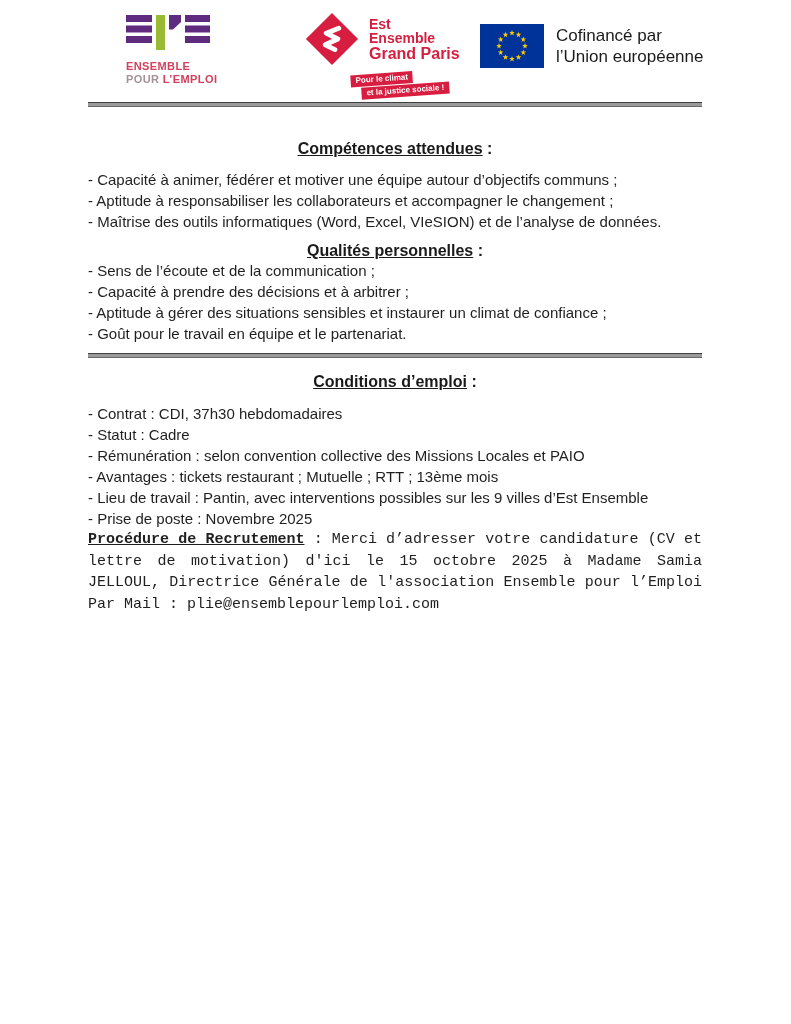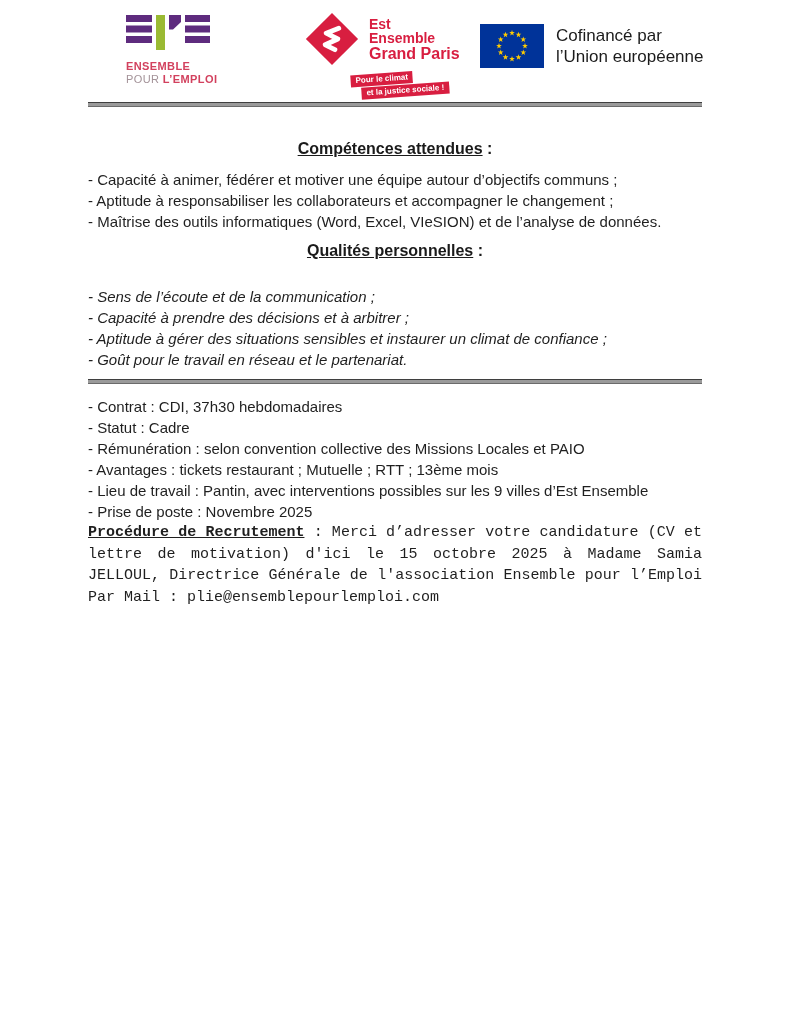--- a/index.html
+++ b/index.html
@@ -12,21 +12,21 @@
     font-family: "Liberation Sans", sans-serif;
     color: #1f1f1f;
     overflow: hidden;
     margin: 0 auto;
   }
 
   
   .epe-logo { position: absolute; left: 126px; top: 14px; width: 120px; }
   .epe-word { margin-top: 4px; font-size: 11px; font-weight: bold; letter-spacing: .4px; line-height: 13px; }
   .epe-line1 { color: #d2415e; }
-  .epe-pour  { color: #a39298; font-weight: normal; margin-top: 16px; }
+  .epe-pour  { color: #a39298; font-weight: bold; margin-top: 16px; }
   .epe-main  { color: #d2415e; font-weight: bold; }
 
   .ee-logo { position: absolute; left: 303px; top: 10px; width: 160px; }
   .ee-top { display: flex; align-items: center; gap: 8px; }
   .ee-name { color: #d81e40; font-weight: bold; line-height: 14px; font-size: 14px; }
   .ee-grand { font-size: 16px; margin-top: 2px; }
   .ee-banner { margin-top: 4px; margin-left: 48px; transform: rotate(-4deg); font-size: 8px; font-weight: bold; color: #fff; width: max-content; }
   .ee-strip { display: block; background: #d81e40; padding: 1px 5px 2px; width: max-content; }
   .ee-strip2 { margin-left: 10px; margin-top: 1px; }
 
@@ -46,21 +46,21 @@
     text-align: center;
     font-weight: bold;
     font-size: 16px;
     margin-top: 33px;
     color: #1a1a1a;
   }
   .sec-heading .u { text-decoration: underline; }
 
   ul.doc-list { list-style: none; margin-top: 11px; }
   ul.doc-list li { font-size: 15px; line-height: 21px; }
-  ul.list-q { margin-top: 26px; font-style: italic; }
+  ul.list-q { margin-top: 0; }
   ul.list-c { margin-top: 12px; }
   .h-qualites { margin-top: 10px; }
   .h-conditions { margin-top: 15px; }
 
   .recruit {
     font-size: 15px;
     line-height: 21.5px;
     text-align: justify;
     font-family: Liberation Mono, monospace;
   }
@@ -140,25 +140,26 @@
       <li>- Capacité à animer, fédérer et motiver une équipe autour d’objectifs communs ;</li>
       <li>- Aptitude à responsabiliser les collaborateurs et accompagner le changement ;</li>
       <li>- Maîtrise des outils informatiques (Word, Excel, VIeSION) et de l’analyse de données.</li>
     </ul>
 
     <div class="sec-heading h-qualites"><span class="u">Qualités personnelles</span><span> :</span></div>
     <ul class="doc-list list-q">
       <li>- Sens de l’écoute et de la communication ;</li>
       <li>- Capacité à prendre des décisions et à arbitrer ;</li>
       <li>- Aptitude à gérer des situations sensibles et instaurer un climat de confiance ;</li>
-      <li>- Goût pour le travail en réseau et le partenariat.</li>
+      <li>- Goût pour le travail en équipe et le partenariat.</li>
     </ul>
 
     <div class="rule rule-mid"></div>
 
+    <div class="sec-heading h-conditions"><span class="u">Conditions d’emploi</span><span> :</span></div>
     <ul class="doc-list list-c">
       <li>- Contrat : CDI, 37h30 hebdomadaires</li>
       <li>- Statut : Cadre</li>
       <li>- Rémunération : selon convention collective des Missions Locales et PAIO</li>
       <li>- Avantages : tickets restaurant ; Mutuelle ; RTT ; 13ème mois</li>
       <li>- Lieu de travail : Pantin, avec interventions possibles sur les 9 villes d’Est Ensemble</li>
       <li>- Prise de poste : Novembre 2025</li>
     </ul>
 
     <p class="recruit"><span class="label">Procédure de Recrutement</span><span> : Merci d’adresser votre candidature (CV et lettre de motivation) d'ici le 15 octobre 2025 à Madame Samia JELLOUL, Directrice Générale de l'association Ensemble pour l’Emploi Par Mail : plie@ensemblepourlemploi.com</span></p>

